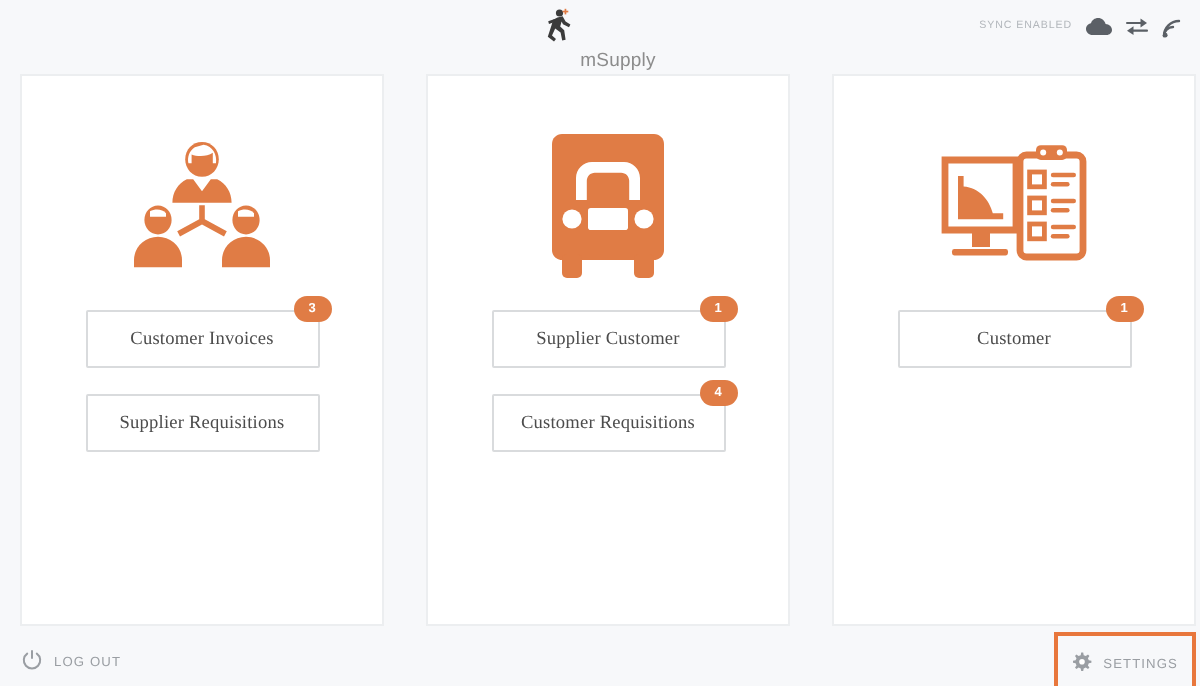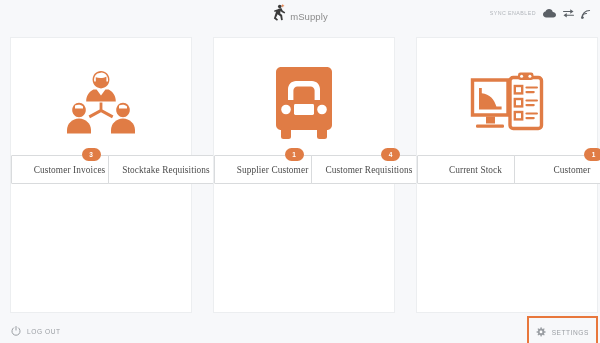--- a/index.html
+++ b/index.html
@@ -35,21 +35,21 @@
     height: 18px;
     display: block;
   }
   .logo-text {
     font-family: "Liberation Sans", sans-serif;
     font-size: 9.5px;
     color: #8c8c8c;
     letter-spacing: .1px;
     line-height: 1;
     position: relative;
-    top: 4px;
+    top: 18px;
   }
 
   .header-right {
     position: absolute;
     right: 8px;
     top: 0;
     height: 26px;
     display: flex;
     align-items: center;
     gap: 7px;
@@ -89,21 +89,21 @@
     display: flex;
     align-items: center;
     justify-content: center;
   }
   .btn-stack {
     position: absolute;
     top: 117px;
     left: 0;
     width: 100%;
     display: flex;
-    flex-direction: row;
+    flex-direction: column;
     align-items: center;
     gap: 13px;
     justify-content: flex-end;
   }
   .btn-row {
     position: relative;
     width: 117px;
     height: 29px;
   }
   .menu-btn {
@@ -253,21 +253,21 @@
           <path d="M52.0 34.6 C54.6 33.2 58.2 33.4 60.0 35.6 L60.0 37.4 L52.0 37.4 Z"></path>
         </g>
       </svg>
     </div>
     <div class="btn-stack">
       <div class="btn-row">
         <div class="menu-btn">Customer Invoices</div>
         <div class="badge">3</div>
       </div>
       <div class="btn-row">
-        <div class="menu-btn">Stocktake Requisitions</div>
+        <div class="menu-btn">Supplier Requisitions</div>
 
       </div>
     </div>
   </div>
 
   <div class="card">
     <div class="card-icon">
       <svg width="56" height="72" viewBox="0 0 56 72" xmlns="http://www.w3.org/2000/svg">
         <g fill="#e07c45">
           <path d="M5 0 L51 0 C53.8 0 56 2.2 56 5 L56 58 C56 60.8 53.8 63 51 63 L5 63 C2.2 63 0 60.8 0 58 L0 5 C0 2.2 2.2 0 5 0 Z"></path>
@@ -327,24 +327,20 @@
           <rect x="55.4" y="20" width="9.4" height="2.2" rx="1.1"></rect>
           <rect x="55.4" y="28.4" width="12.6" height="2.2" rx="1.1"></rect>
           <rect x="55.4" y="33" width="9.4" height="2.2" rx="1.1"></rect>
           <rect x="55.4" y="41.4" width="12.6" height="2.2" rx="1.1"></rect>
           <rect x="55.4" y="46" width="9.4" height="2.2" rx="1.1"></rect>
         </g>
       </svg>
     </div>
     <div class="btn-stack">
       <div class="btn-row">
-        <div class="menu-btn">Current Stock</div>
-
-      </div>
-      <div class="btn-row">
         <div class="menu-btn">Customer</div>
         <div class="badge">1</div>
       </div>
     </div>
   </div>
 
 </div>
 
 <div class="footer">
   <div class="footer-left">

